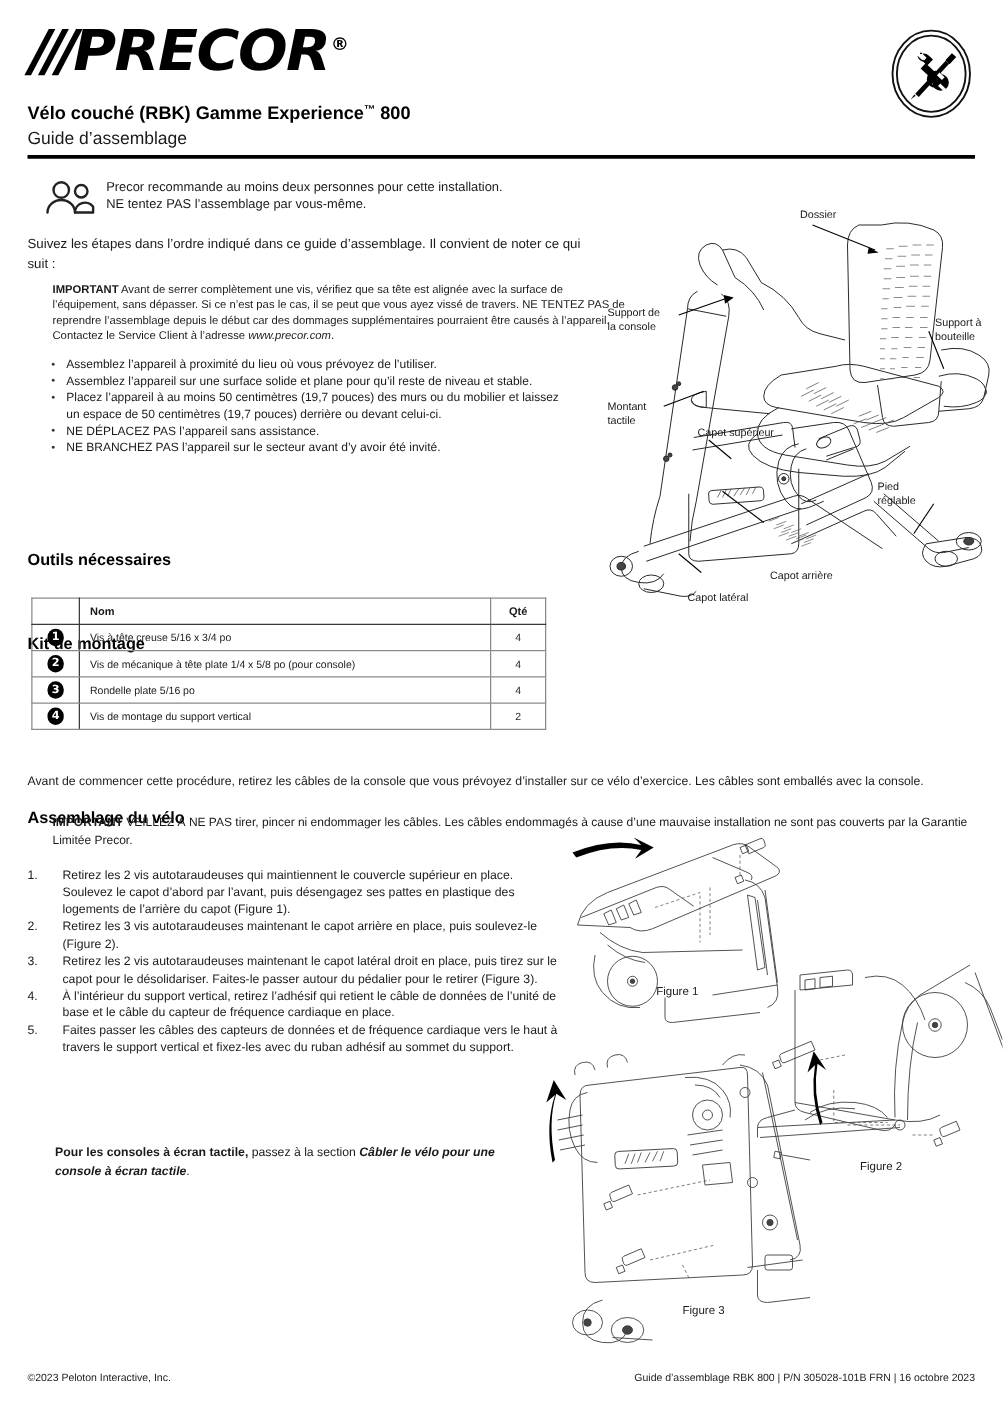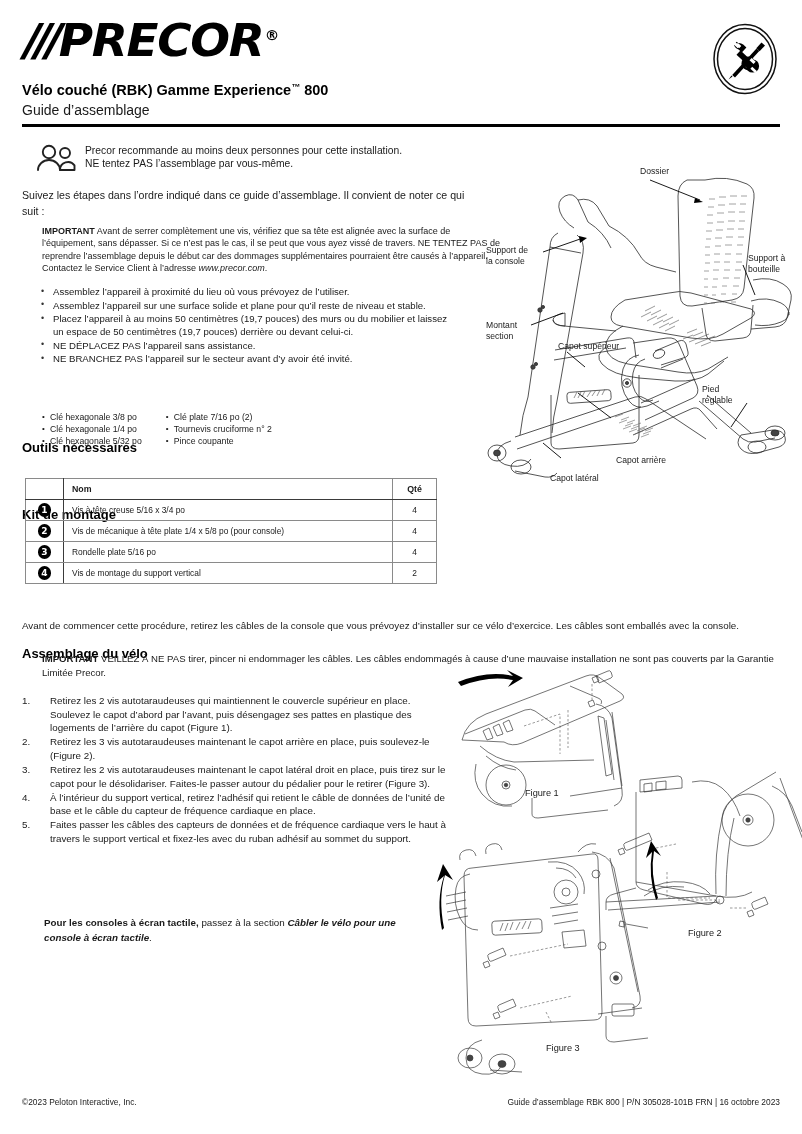--- a/index.html
+++ b/index.html
@@ -232,32 +232,20 @@
 
   <ul class="bullets">
     <li>Assemblez l’appareil à proximité du lieu où vous prévoyez de l’utiliser.</li>
     <li>Assemblez l’appareil sur une surface solide et plane pour qu’il reste de niveau et stable.</li>
     <li>Placez l’appareil à au moins 50 centimètres (19,7 pouces) des murs ou du mobilier et laissez un espace de 50 centimètres (19,7 pouces) derrière ou devant celui-ci.</li>
     <li>NE DÉPLACEZ PAS l’appareil sans assistance.</li>
     <li>NE BRANCHEZ PAS l’appareil sur le secteur avant d’y avoir été invité.</li>
   </ul>
 
   <div class="h2 tools-head">Outils nécessaires</div>
-  <div class="tools-cols">
-    <ul>
-      <li>Clé hexagonale 3/8 po</li>
-      <li>Clé hexagonale 1/4 po</li>
-      <li>Clé hexagonale 5/32 po</li>
-    </ul>
-    <ul>
-      <li>Clé plate 7/16 po (2)</li>
-      <li>Tournevis cruciforme n° 2</li>
-      <li>Pince coupante</li>
-    </ul>
-  </div>
 
   <div class="h2 kit-head">Kit de montage</div>
   <table class="kit-table">
     <thead>
       <tr>
         <th class="c-num"></th>
         <th class="c-name">Nom</th>
         <th class="c-qty">Qté</th>
       </tr>
     </thead>
@@ -426,21 +414,21 @@
       </g>
     </svg>
   </div>
 
   <div class="dlabel" style="left:640px; top:166px;">Dossier</div>
   <div class="dlabel" style="left:486px; top:245px;">Support de
 la console</div>
   <div class="dlabel" style="left:748px; top:253px;">Support à
 bouteille</div>
   <div class="dlabel" style="left:486px; top:320px;">Montant
-section</div>
+tactile</div>
   <div class="dlabel" style="left:558px; top:341px;">Capot supérieur</div>
   <div class="dlabel" style="left:702px; top:384px;">Pied
 réglable</div>
   <div class="dlabel" style="left:616px; top:455px;">Capot arrière</div>
   <div class="dlabel" style="left:550px; top:473px;">Capot latéral</div>
 
   <div class="figs-diagram">
     <svg viewBox="0 0 382 400" width="382" height="400">
 
       <g class="ln2">

